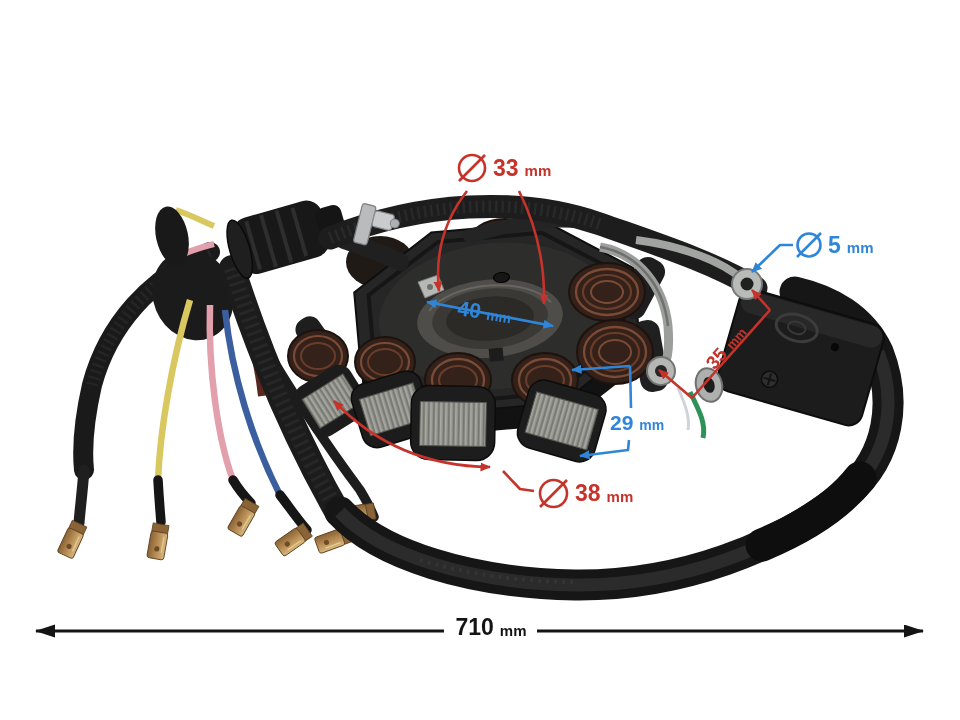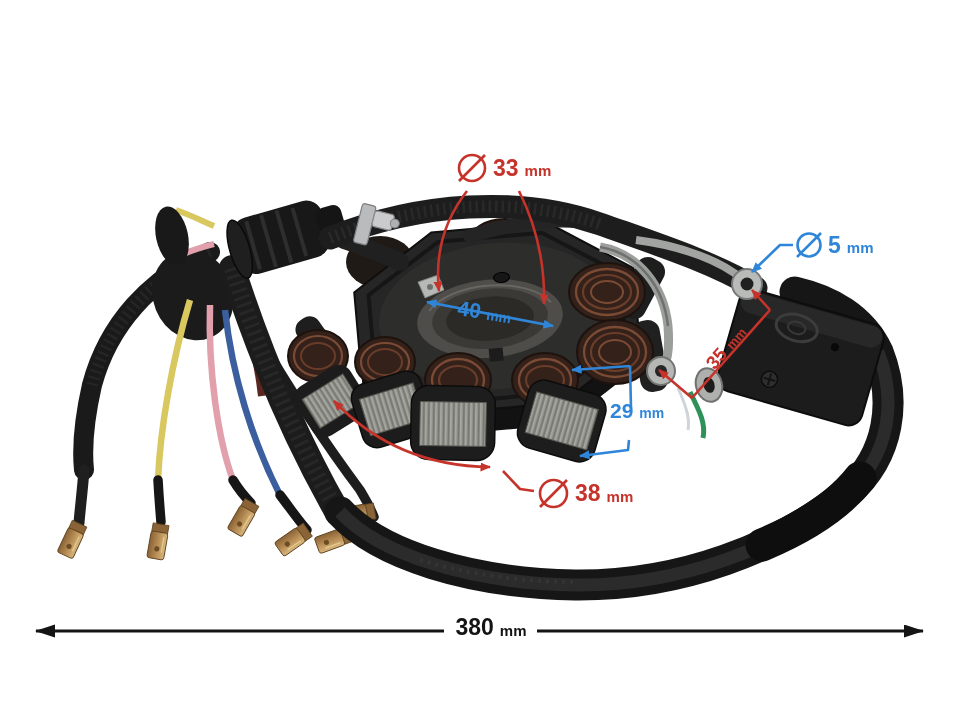--- a/index.html
+++ b/index.html
@@ -291,32 +291,32 @@
       </svg>
     <span class="val">5</span>
     <span class="unit">mm</span>
   </div>
 
   <div class="dim red rot35" style="left:684px;top:338px">
     <span class="val">35</span>
     <span class="unit">mm</span>
   </div>
 
-  <div class="dim blue small" style="left:610px;top:400px">
+  <div class="dim blue small" style="left:610px;top:412px">
     <span class="val">29</span>
     <span class="unit">mm</span>
   </div>
 
   <div class="dim red" style="left:535px;top:475px">
     <svg class="dia" width="37" height="37" viewBox="0 0 37 37">
         <circle cx="18.5" cy="18.5" r="13.5"></circle>
         <line x1="5" y1="32" x2="32" y2="5"></line>
       </svg>
     <span class="val">38</span>
     <span class="unit">mm</span>
   </div>
 
   <div class="dim black c510" style="left:443px;top:616px">
-    <span class="val">380</span>
+    <span class="val">710</span>
     <span class="unit">mm</span>
   </div>
 
 </div>
 
 </body></html>

